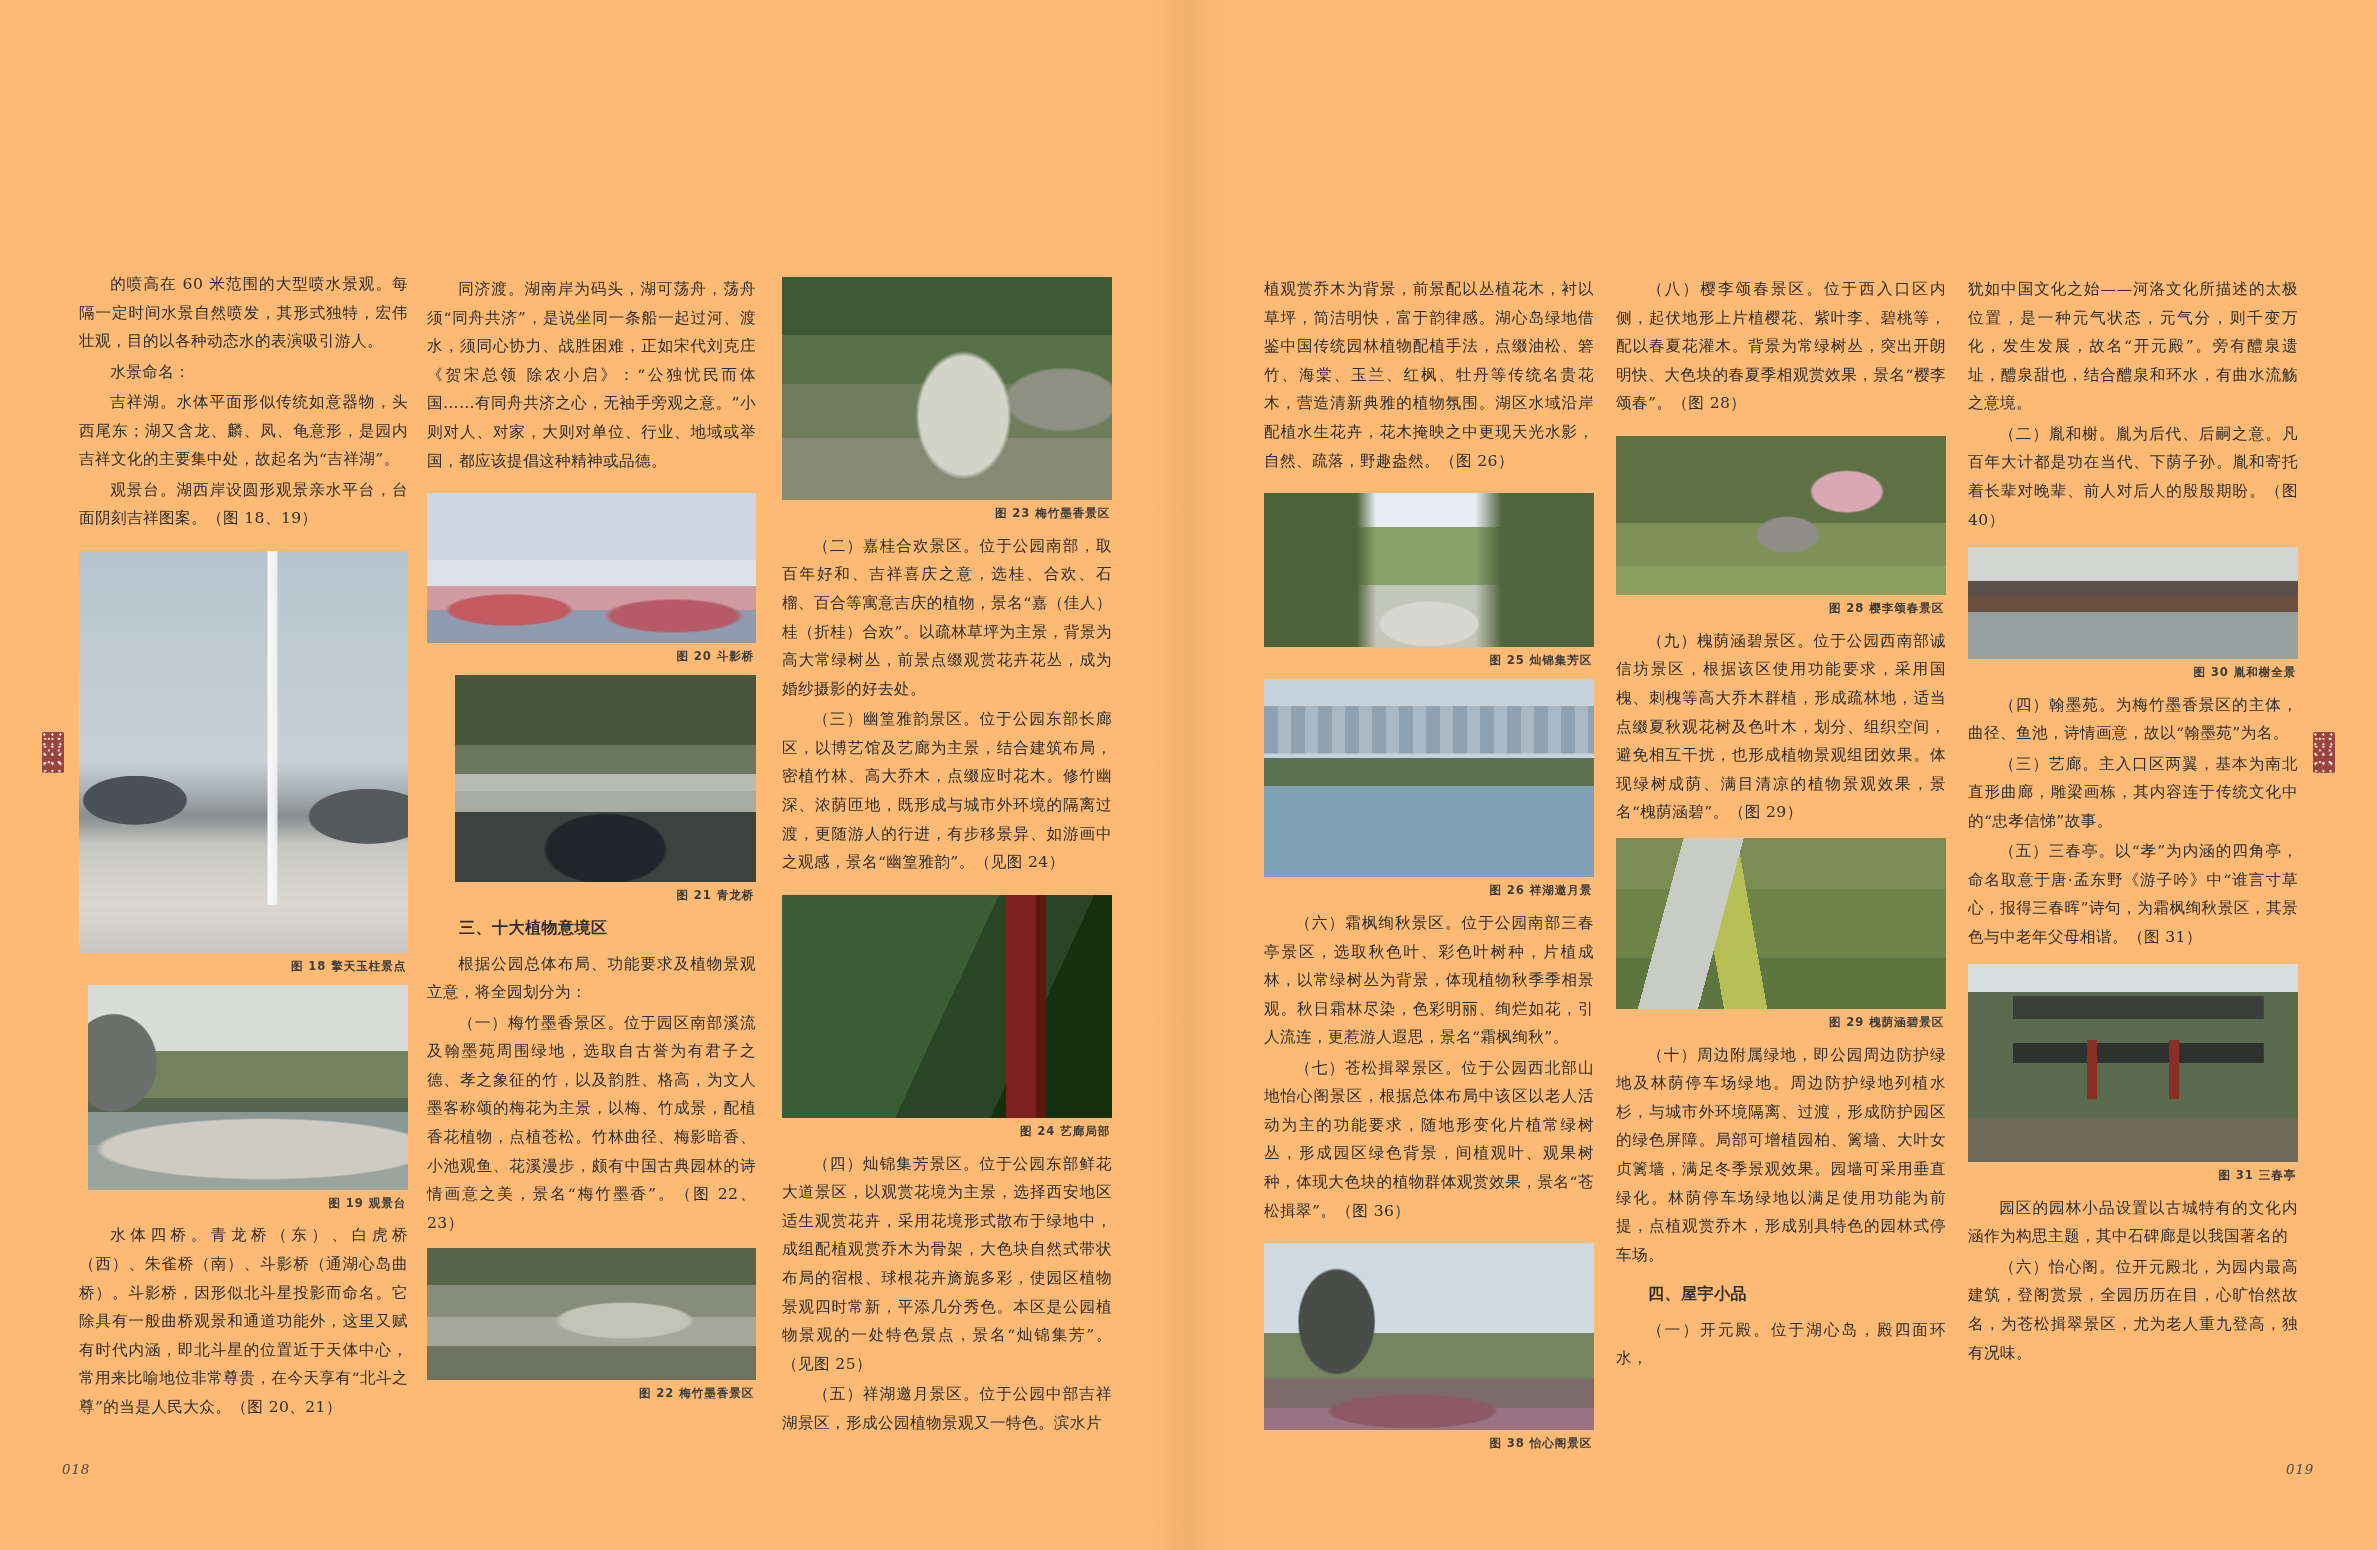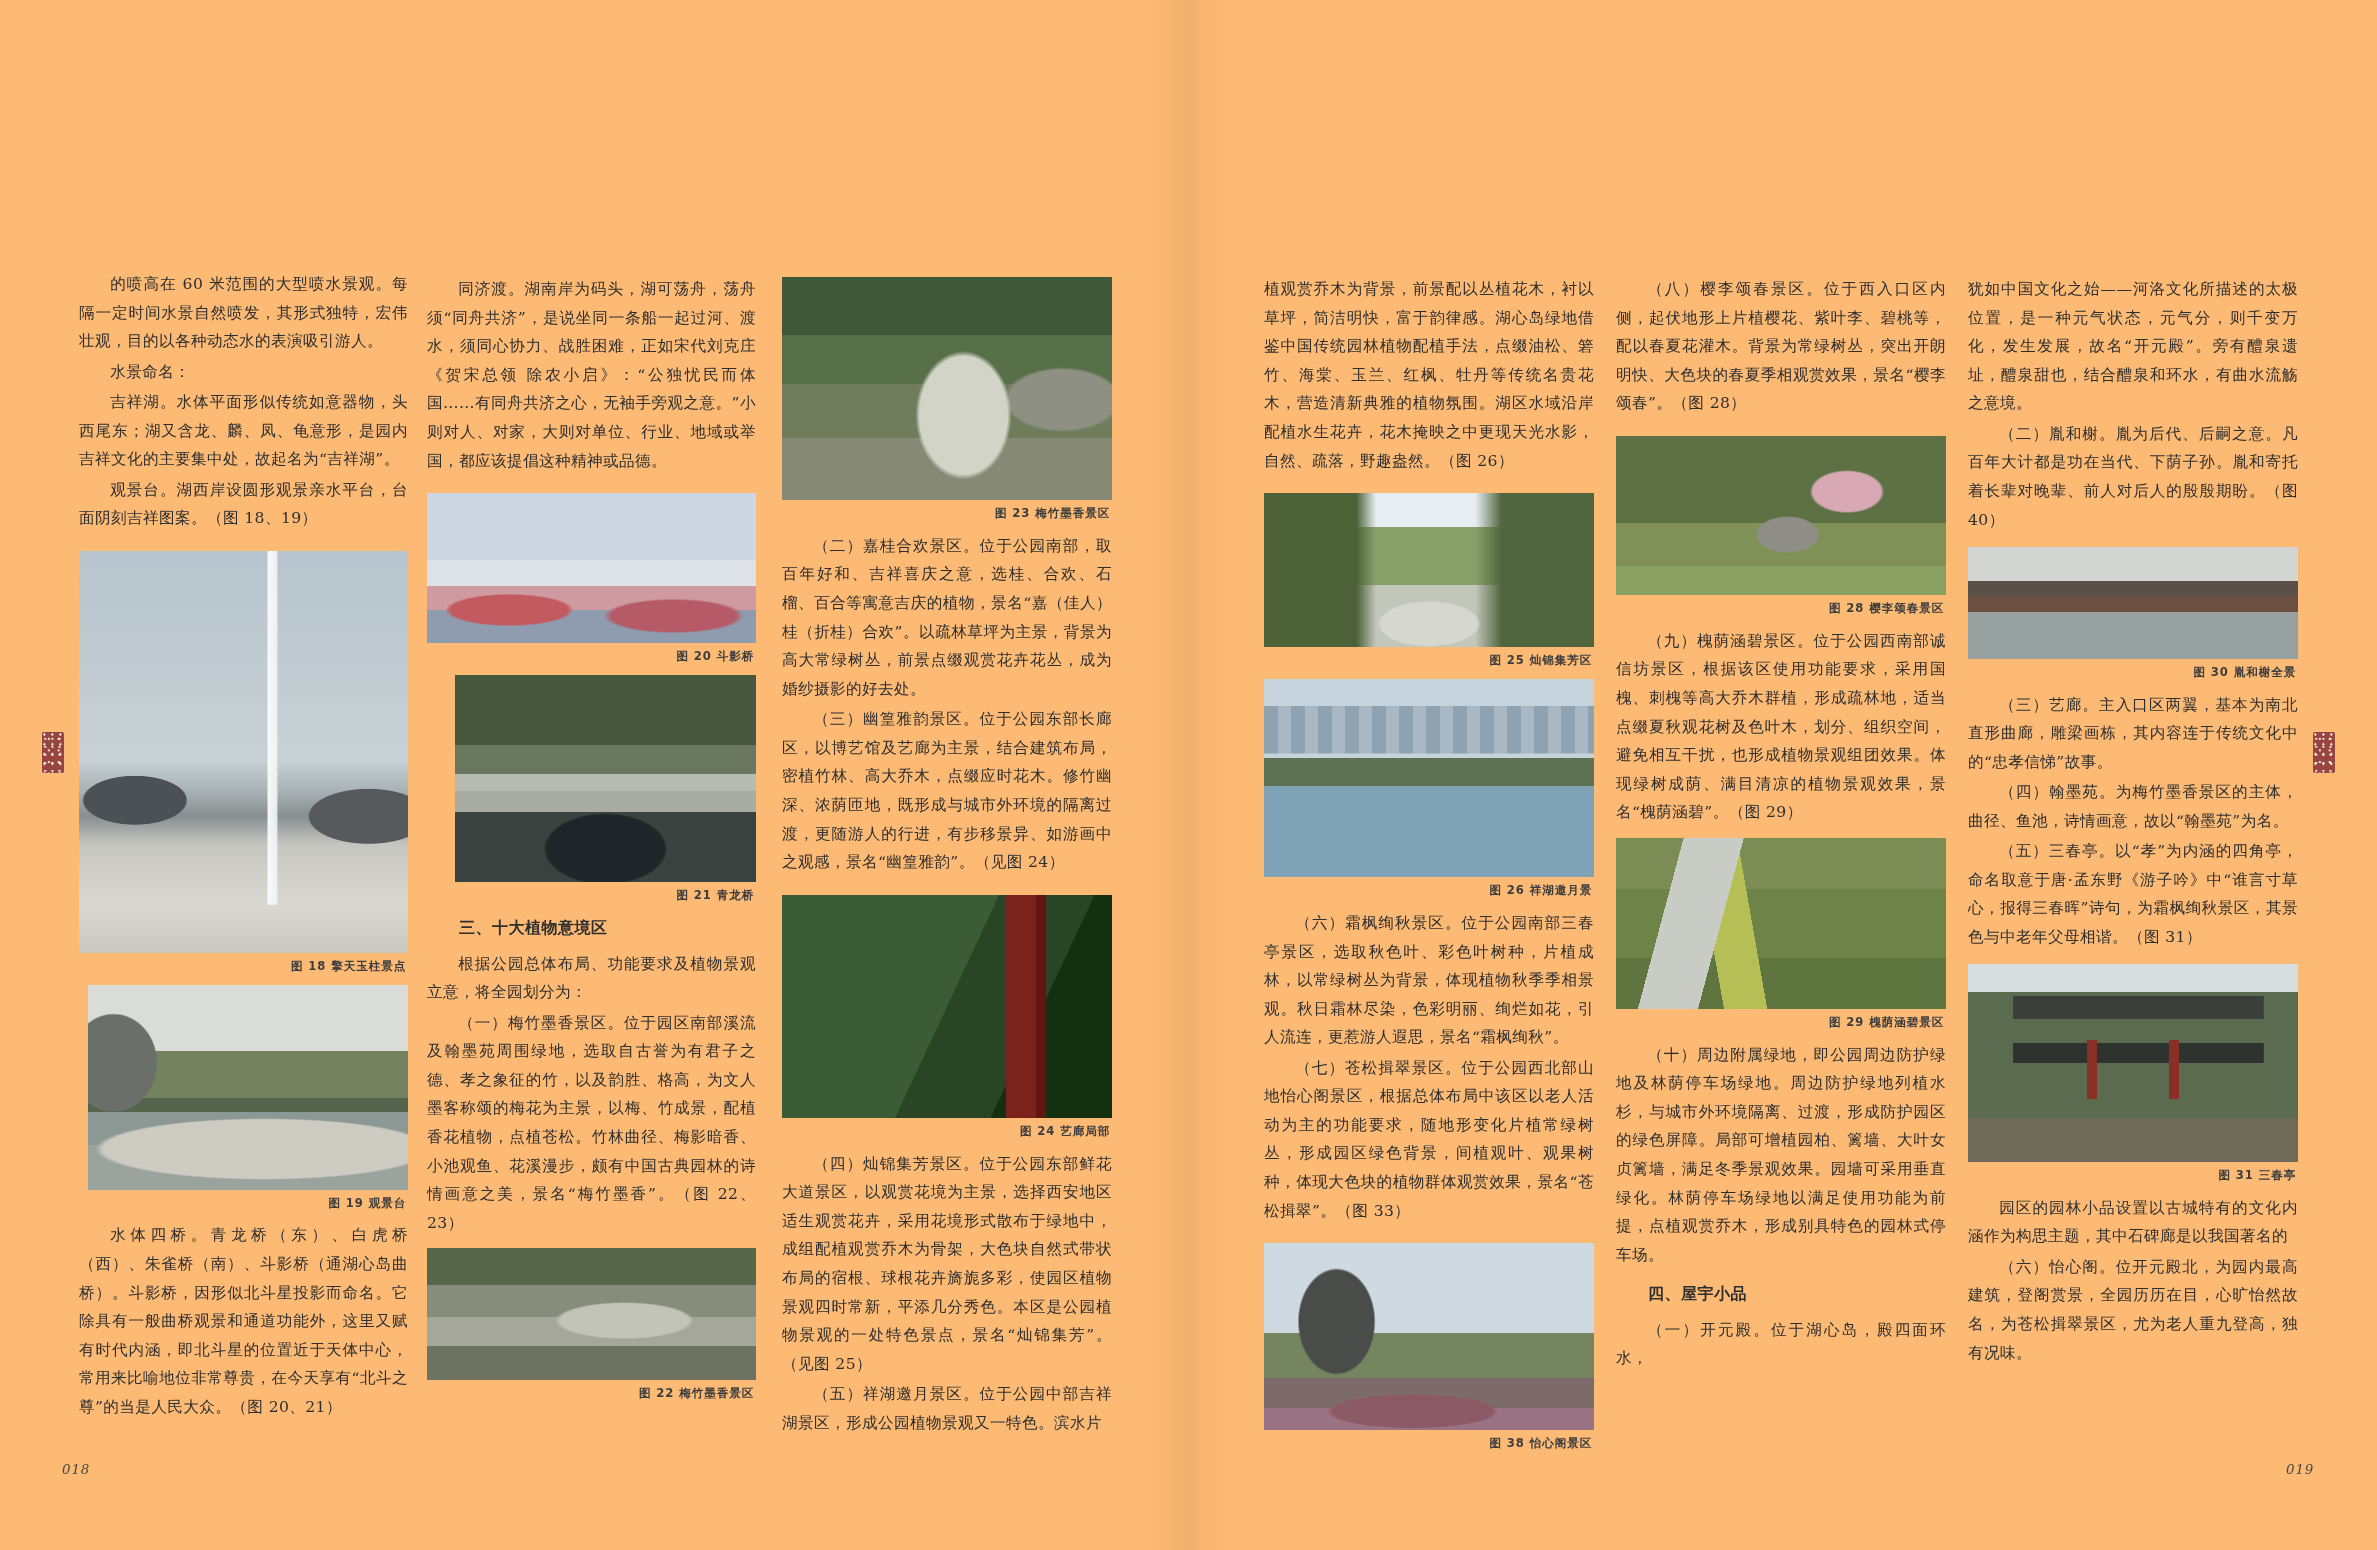--- a/index.html
+++ b/index.html
@@ -145,21 +145,21 @@
     <p class="noindent">植观赏乔木为背景，前景配以丛植花木，衬以草坪，简洁明快，富于韵律感。湖心岛绿地借鉴中国传统园林植物配植手法，点缀油松、箬竹、海棠、玉兰、红枫、牡丹等传统名贵花木，营造清新典雅的植物氛围。湖区水域沿岸配植水生花卉，花木掩映之中更现天光水影，自然、疏落，野趣盎然。（图 26）</p>
     <div class="fig">
       <div class="photo ph25"></div>
       <div class="caption">图 25 灿锦集芳区</div>
     </div>
     <div class="fig" style="margin-top:0;">
       <div class="photo ph26"></div>
       <div class="caption">图 26 祥湖邀月景</div>
     </div>
     <p>（六）霜枫绚秋景区。位于公园南部三春亭景区，选取秋色叶、彩色叶树种，片植成林，以常绿树丛为背景，体现植物秋季季相景观。秋日霜林尽染，色彩明丽、绚烂如花，引人流连，更惹游人遐思，景名“霜枫绚秋”。</p>
-    <p>（七）苍松揖翠景区。位于公园西北部山地怡心阁景区，根据总体布局中该区以老人活动为主的功能要求，随地形变化片植常绿树丛，形成园区绿色背景，间植观叶、观果树种，体现大色块的植物群体观赏效果，景名“苍松揖翠”。（图 33）</p>
+    <p>（七）苍松揖翠景区。位于公园西北部山地怡心阁景区，根据总体布局中该区以老人活动为主的功能要求，随地形变化片植常绿树丛，形成园区绿色背景，间植观叶、观果树种，体现大色块的植物群体观赏效果，景名“苍松揖翠”。（图 36）</p>
     <div class="fig">
       <div class="photo ph27"></div>
       <div class="caption">图 38 怡心阁景区</div>
     </div>
   </div>
 
   <div class="col" style="left:1616px;top:275px;width:330px;">
     <p>（八）樱李颂春景区。位于西入口区内侧，起伏地形上片植樱花、紫叶李、碧桃等，配以春夏花灌木。背景为常绿树丛，突出开朗明快、大色块的春夏季相观赏效果，景名“樱李颂春”。（图 28）</p>
     <div class="fig">
       <div class="photo ph28"></div>
@@ -175,22 +175,22 @@
     <p>（一）开元殿。位于湖心岛，殿四面环水，</p>
   </div>
 
   <div class="col" style="left:1968px;top:275px;width:330px;">
     <p class="noindent">犹如中国文化之始——河洛文化所描述的太极位置，是一种元气状态，元气分，则千变万化，发生发展，故名“开元殿”。旁有醴泉遗址，醴泉甜也，结合醴泉和环水，有曲水流觞之意境。</p>
     <p>（二）胤和榭。胤为后代、后嗣之意。凡百年大计都是功在当代、下荫子孙。胤和寄托着长辈对晚辈、前人对后人的殷殷期盼。（图 40）</p>
     <div class="fig" style="margin-top:12.5px;">
       <div class="photo ph30"></div>
       <div class="caption">图 30 胤和榭全景</div>
     </div>
+    <p>（四）翰墨苑。为梅竹墨香景区的主体，曲径、鱼池，诗情画意，故以“翰墨苑”为名。</p>
     <p>（三）艺廊。主入口区两翼，基本为南北直形曲廊，雕梁画栋，其内容连于传统文化中的“忠孝信悌”故事。</p>
-    <p>（四）翰墨苑。为梅竹墨香景区的主体，曲径、鱼池，诗情画意，故以“翰墨苑”为名。</p>
     <p>（五）三春亭。以“孝”为内涵的四角亭，命名取意于唐·孟东野《游子吟》中“谁言寸草心，报得三春晖”诗句，为霜枫绚秋景区，其景色与中老年父母相谐。（图 31）</p>
     <div class="fig" style="margin-top:12.5px;">
       <div class="photo ph31"></div>
       <div class="caption">图 31 三春亭</div>
     </div>
     <p>园区的园林小品设置以古城特有的文化内涵作为构思主题，其中石碑廊是以我国著名的</p>
     <p>（六）怡心阁。位开元殿北，为园内最高建筑，登阁赏景，全园历历在目，心旷怡然故名，为苍松揖翠景区，尤为老人重九登高，独有况味。</p>
   </div>
 
   <div class="pagenum" style="left:62px;top:1462px;">018</div>

